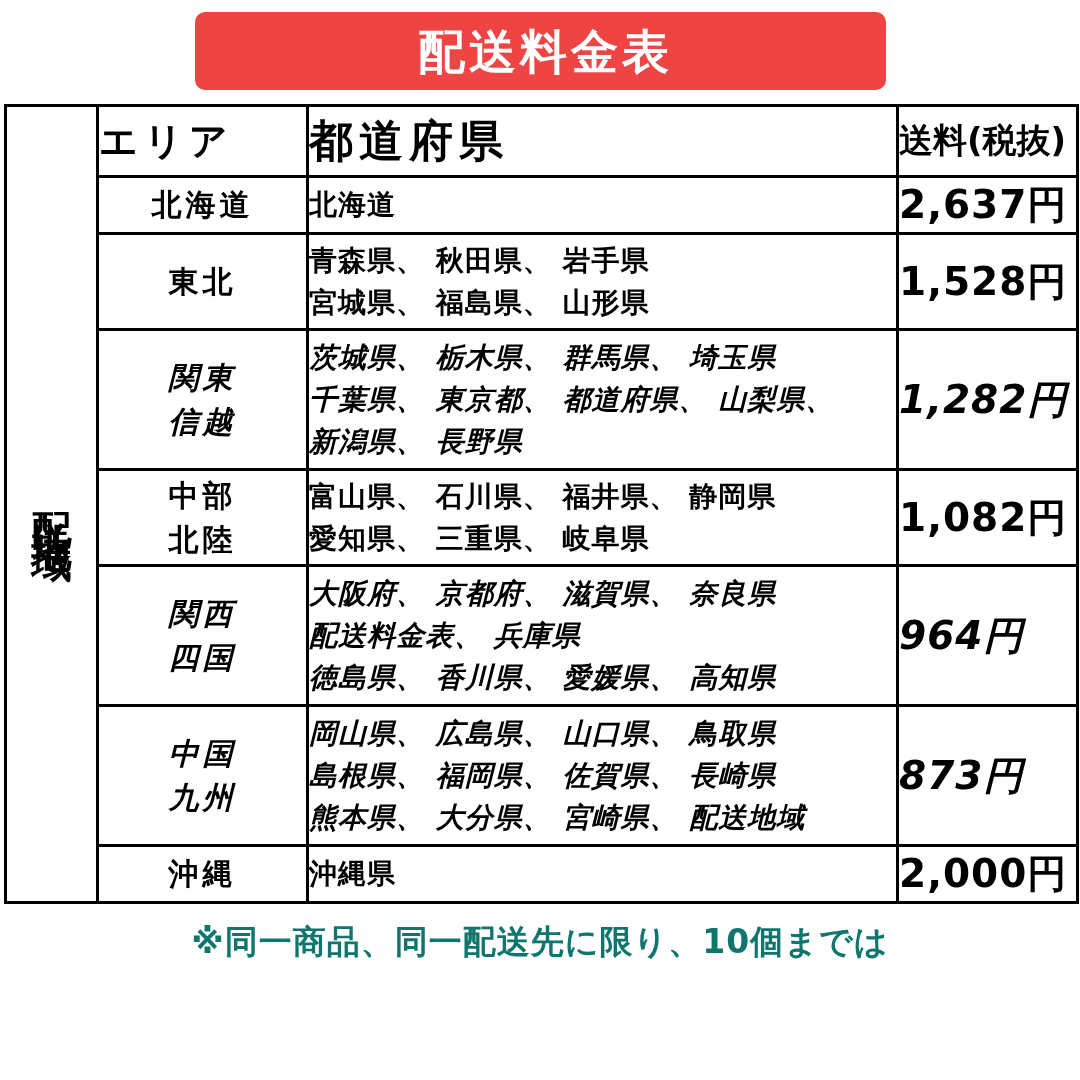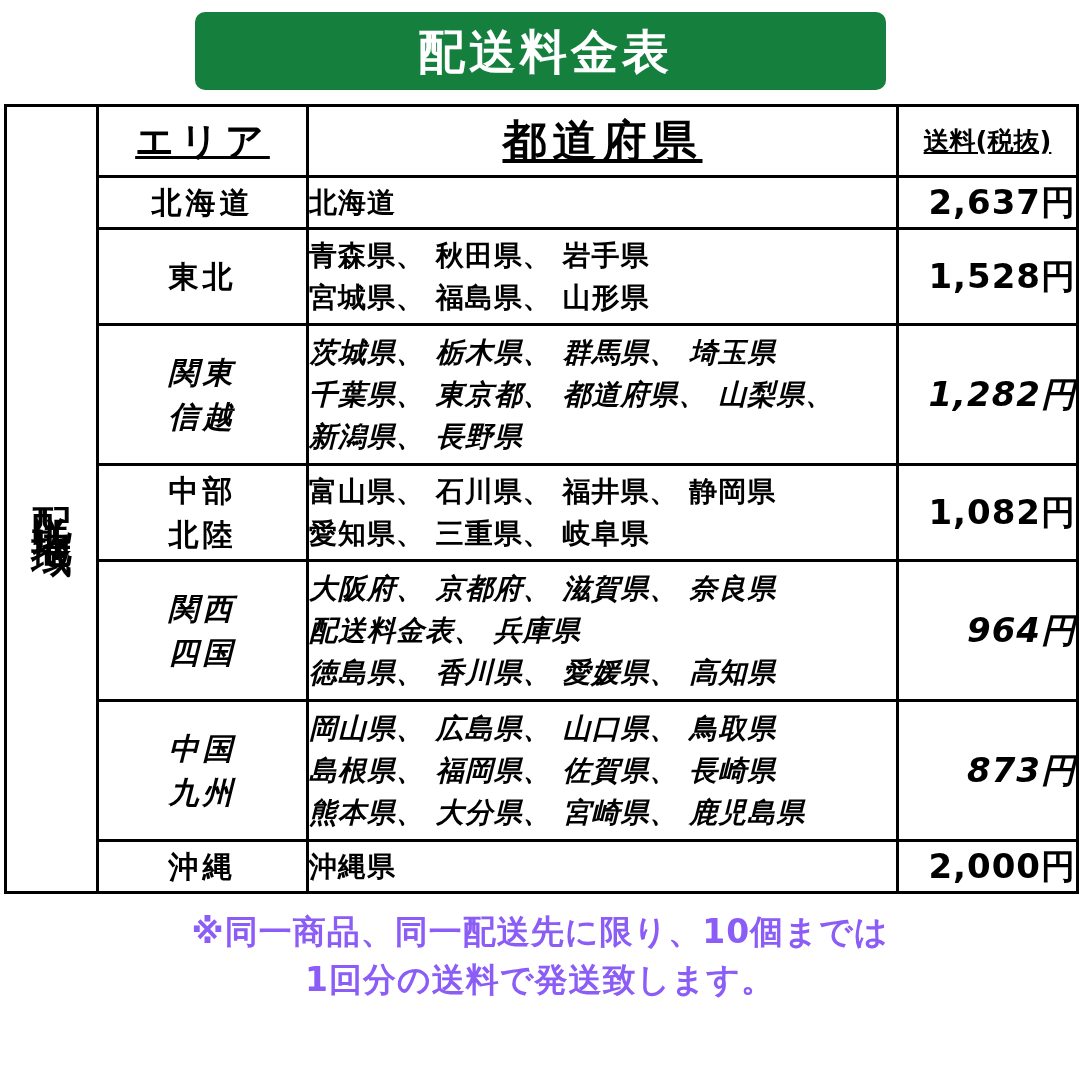--- a/index.html
+++ b/index.html
@@ -17,21 +17,21 @@
     position: relative;
     width: 1080px;
     height: 1080px;
     box-sizing: border-box;
   }
   
   .title-banner {
     margin: 12px auto 0 auto;
     width: 680px;
     height: 78px;
-    background: #15803d;
+    background: #ef4444;
     border-radius: 10px;
     display: flex;
     align-items: center;
     justify-content: center;
     padding-left: 11px;
   }
   .title-text {
     color: #ffffff;
     font-size: 47px;
     font-weight: bold;
@@ -65,62 +65,60 @@
     letter-spacing: 2px;
   }
   .vert-inner {
     writing-mode: vertical-rl;
     text-orientation: upright;
     display: inline-block;
     line-height: 1.28;
     letter-spacing: 10px;
   }
   .head-area, .head-pref, .head-fee {
-    text-align: center;
     vertical-align: middle;
     height: 68px;
-    text-decoration: underline;
   }
   .head-area { font-size: 38px; letter-spacing: 6px; }
   .head-pref { font-size: 44px; letter-spacing: 6px; }
-  .head-fee  { font-size: 26px; letter-spacing: 0px; }
+  .head-fee  { font-size: 34px; letter-spacing: 0px; }
 
   .area-cell {
     text-align: center;
     vertical-align: middle;
     font-size: 30px;
     letter-spacing: 4px;
     line-height: 1.45;
   }
   .pref-cell {
     text-align: left;
     vertical-align: middle;
     font-size: 28px;
     letter-spacing: 1px;
     line-height: 1.5;
     padding: 6px 0 6px 8px;
   }
   .fee-cell {
-    text-align: right;
-    vertical-align: middle;
-    font-size: 34px;
+    text-align: left;
+    vertical-align: middle;
+    font-size: 39px;
     letter-spacing: 1px;
   }
   .pref-line { white-space: nowrap; }
 
   .r-hokkaido .pref-cell, .r-okinawa .pref-cell { padding-top: 2px; padding-bottom: 2px; }
   .h-1 { height: 52px; }
   .h-2 { height: 96px; }
   .h-3 { height: 140px; font-style: italic; }
 
   
   .note {
     margin-top: 14px;
     text-align: center;
-    color: #8b5cf6;
+    color: #0f766e;
     font-size: 33px;
     font-weight: bold;
     line-height: 1.45;
     letter-spacing: 1px;
   }
 </style>
 </head>
 <body>
 
 <div class="page">
@@ -204,34 +202,33 @@
         </tr>
 
         <tr class="h-3">
           <td class="area-cell">
             <div>中国</div>
             <div>九州</div>
           </td>
           <td class="pref-cell">
             <div class="pref-line">岡山県、 広島県、 山口県、 鳥取県</div>
             <div class="pref-line">島根県、 福岡県、 佐賀県、 長崎県</div>
-            <div class="pref-line">熊本県、 大分県、 宮崎県、 鹿児島県</div>
+            <div class="pref-line">熊本県、 大分県、 宮崎県、 配送地域</div>
           </td>
           <td class="fee-cell">873円</td>
         </tr>
 
         <tr class="r-okinawa h-1">
           <td class="area-cell">沖縄</td>
           <td class="pref-cell">
             <div class="pref-line">沖縄県</div>
           </td>
           <td class="fee-cell">2,000円</td>
         </tr>
       </tbody>
     </table>
   </div>
 
   <div class="note">
     <div>※同一商品、同一配送先に限り、10個までは</div>
-    <div>1回分の送料で発送致します。</div>
   </div>
 
 </div>
 
 </body></html>

